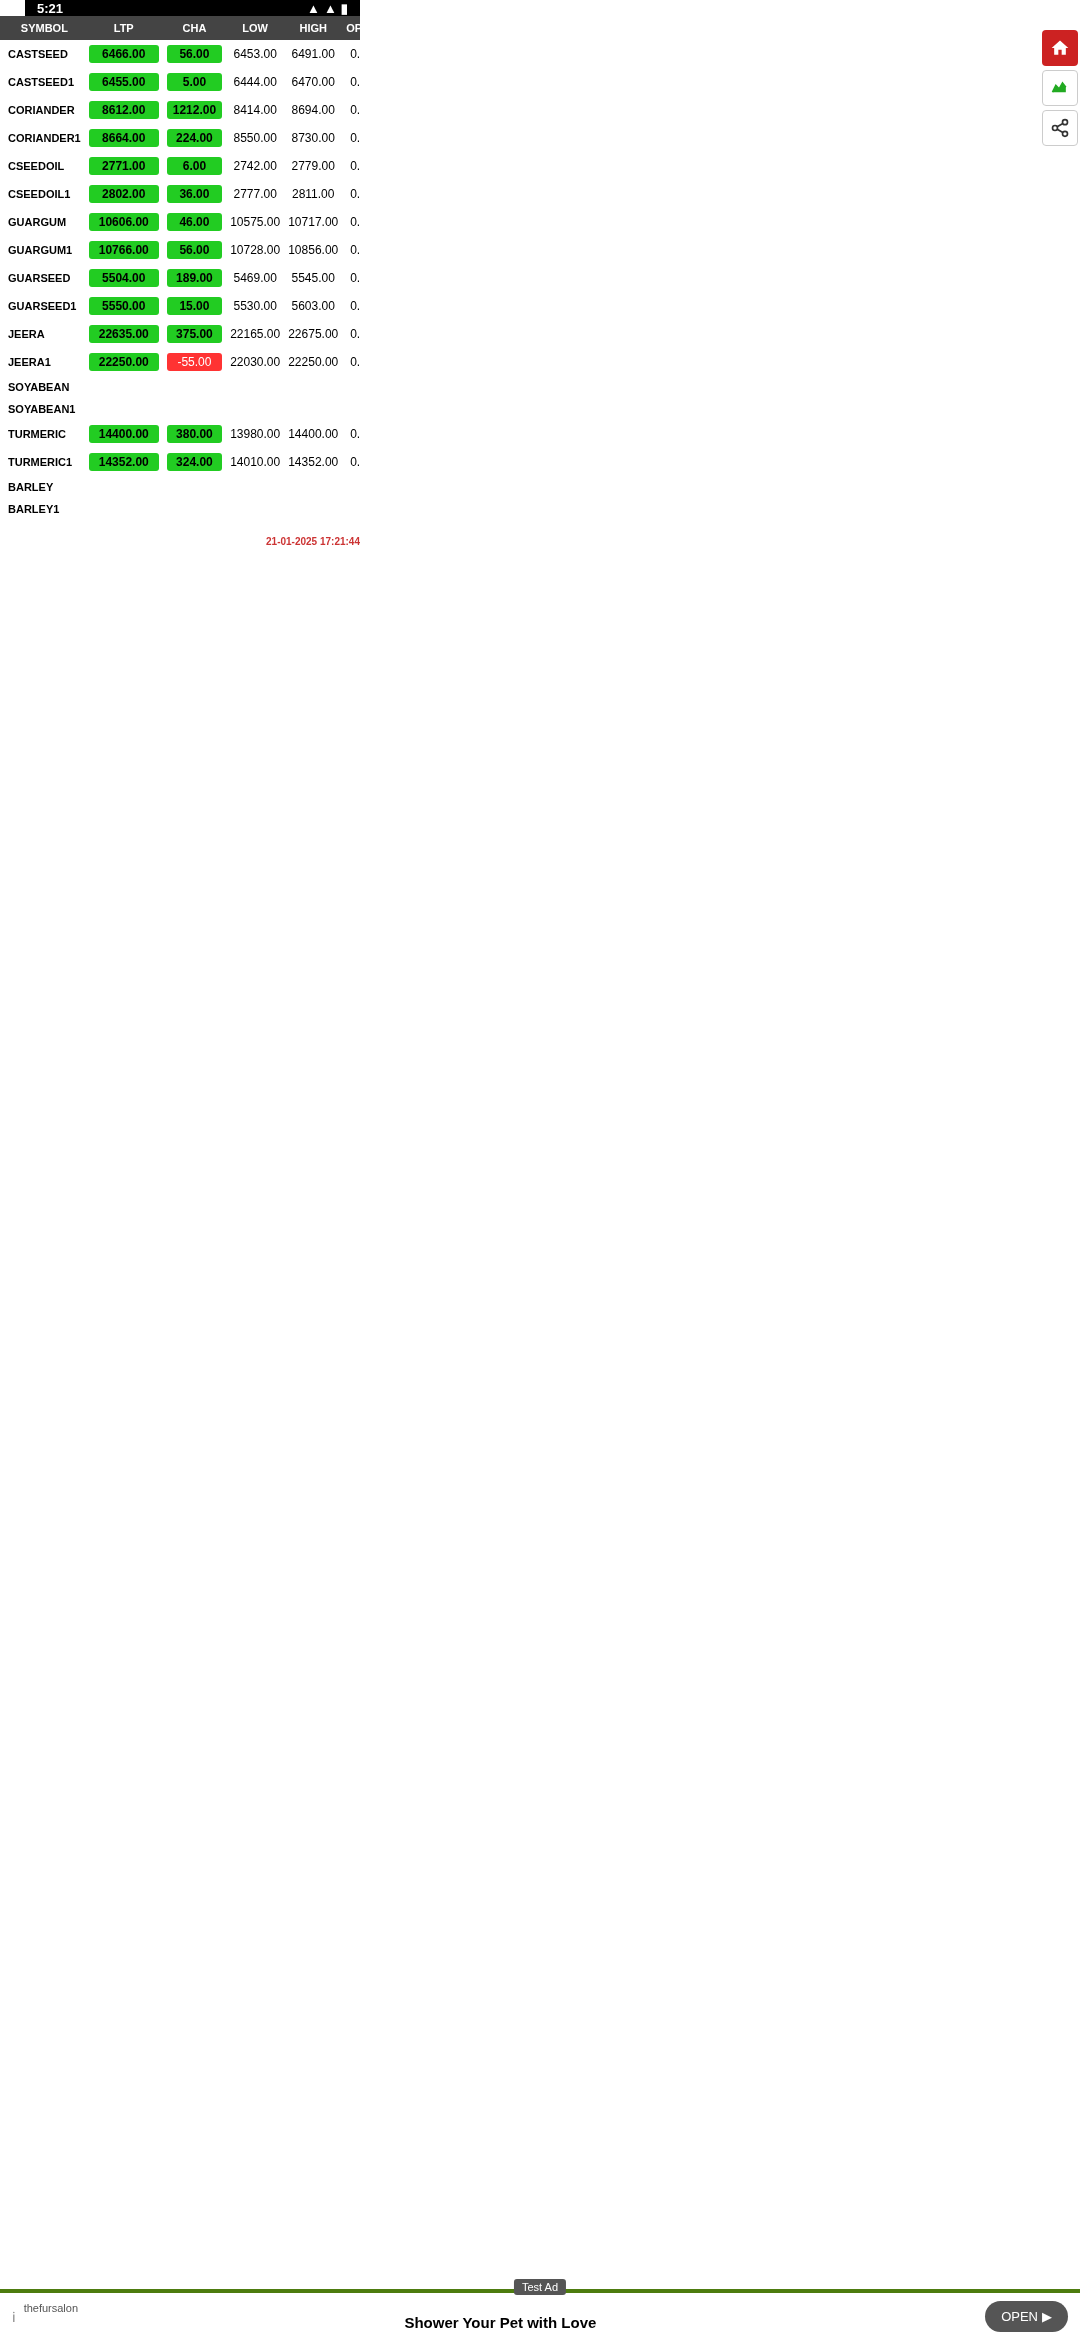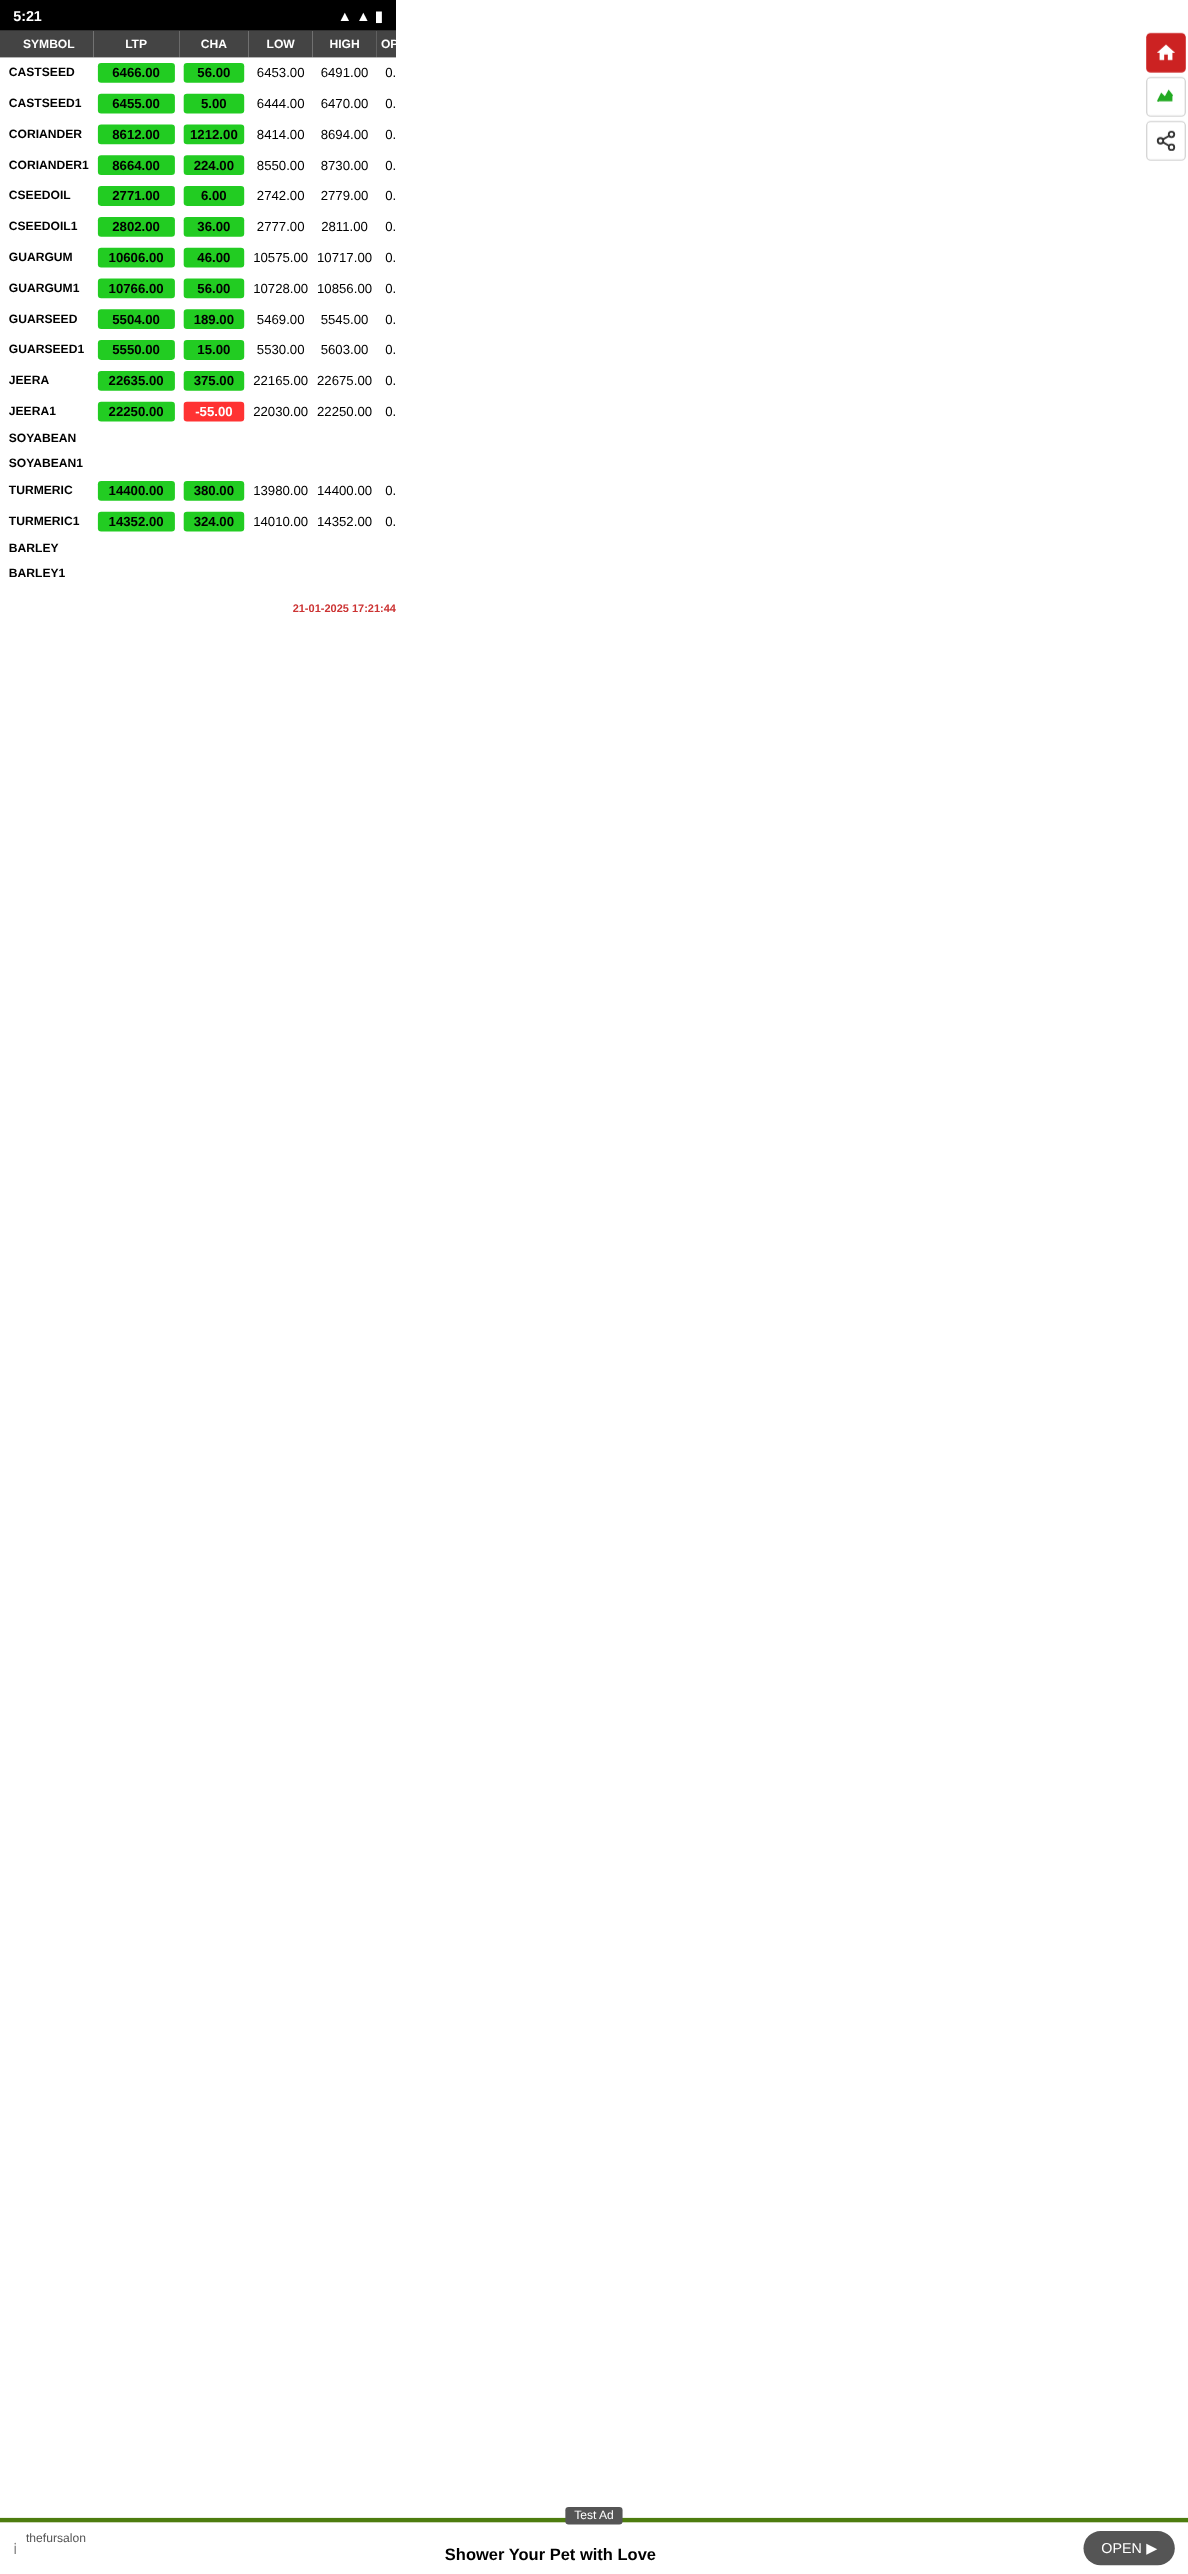--- a/index.html
+++ b/index.html
@@ -14,23 +14,24 @@
     }
 
     
     .status-bar {
       background: #000;
       color: #fff;
       display: flex;
       justify-content: space-between;
       align-items: center;
       padding: 4px 12px;
-      height: 28px;
+      height: 16px;
       font-size: 13px;
       font-weight: bold;
+      margin-left: 25px;
     }
     .status-left { display: flex; align-items: center; gap: 4px; }
     .status-right { display: flex; align-items: center; gap: 4px; }
 
     
     .side-icons {
       position: fixed;
       right: 0;
       top: 28px;
       display: flex;
@@ -127,21 +128,21 @@
       font-weight: bold;
     }
     .cha-red {
       background: #ff3333;
       color: #fff;
       border-radius: 3px;
       padding: 2px 6px;
       display: inline-block;
       min-width: 55px;
       text-align: center;
-      font-weight: bold;
+      font-weight: normal;
     }
 
     .timestamp {
       color: #cc3333;
       text-align: right;
       padding: 16px 0 8px 0;
       font-size: 10px;
       font-weight: bold;
       margin-left: 12px;
     }

